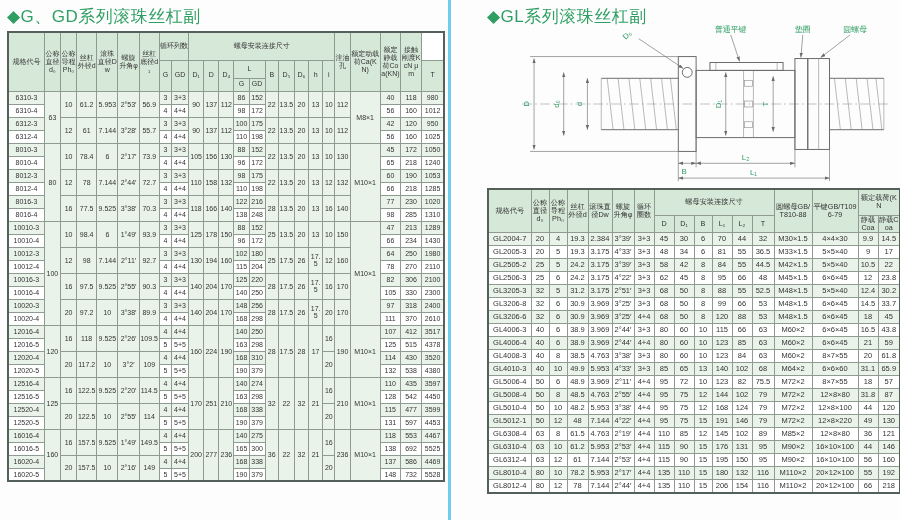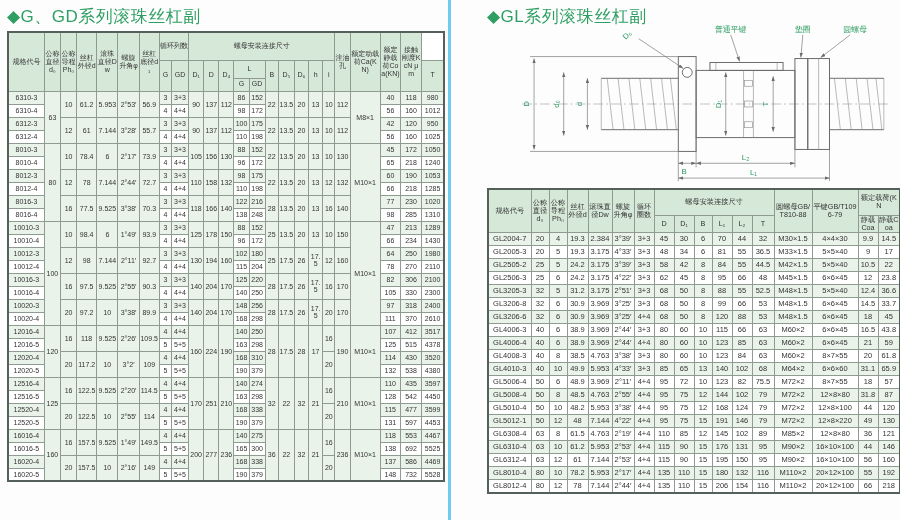--- a/index.html
+++ b/index.html
@@ -832,21 +832,21 @@
             <td>3+3</td>
             <td>68</td>
             <td>50</td>
             <td>8</td>
             <td>88</td>
             <td>55</td>
             <td>52.5</td>
             <td>M48×1.5</td>
             <td>5×5×40</td>
             <td>12.4</td>
-            <td>36.6</td>
+            <td>30.2</td>
           </tr>
           <tr>
             <td>GL3206-8</td>
             <td>32</td>
             <td>6</td>
             <td>30.9</td>
             <td>3.969</td>
             <td>3°25′</td>
             <td>3+3</td>
             <td>68</td>

